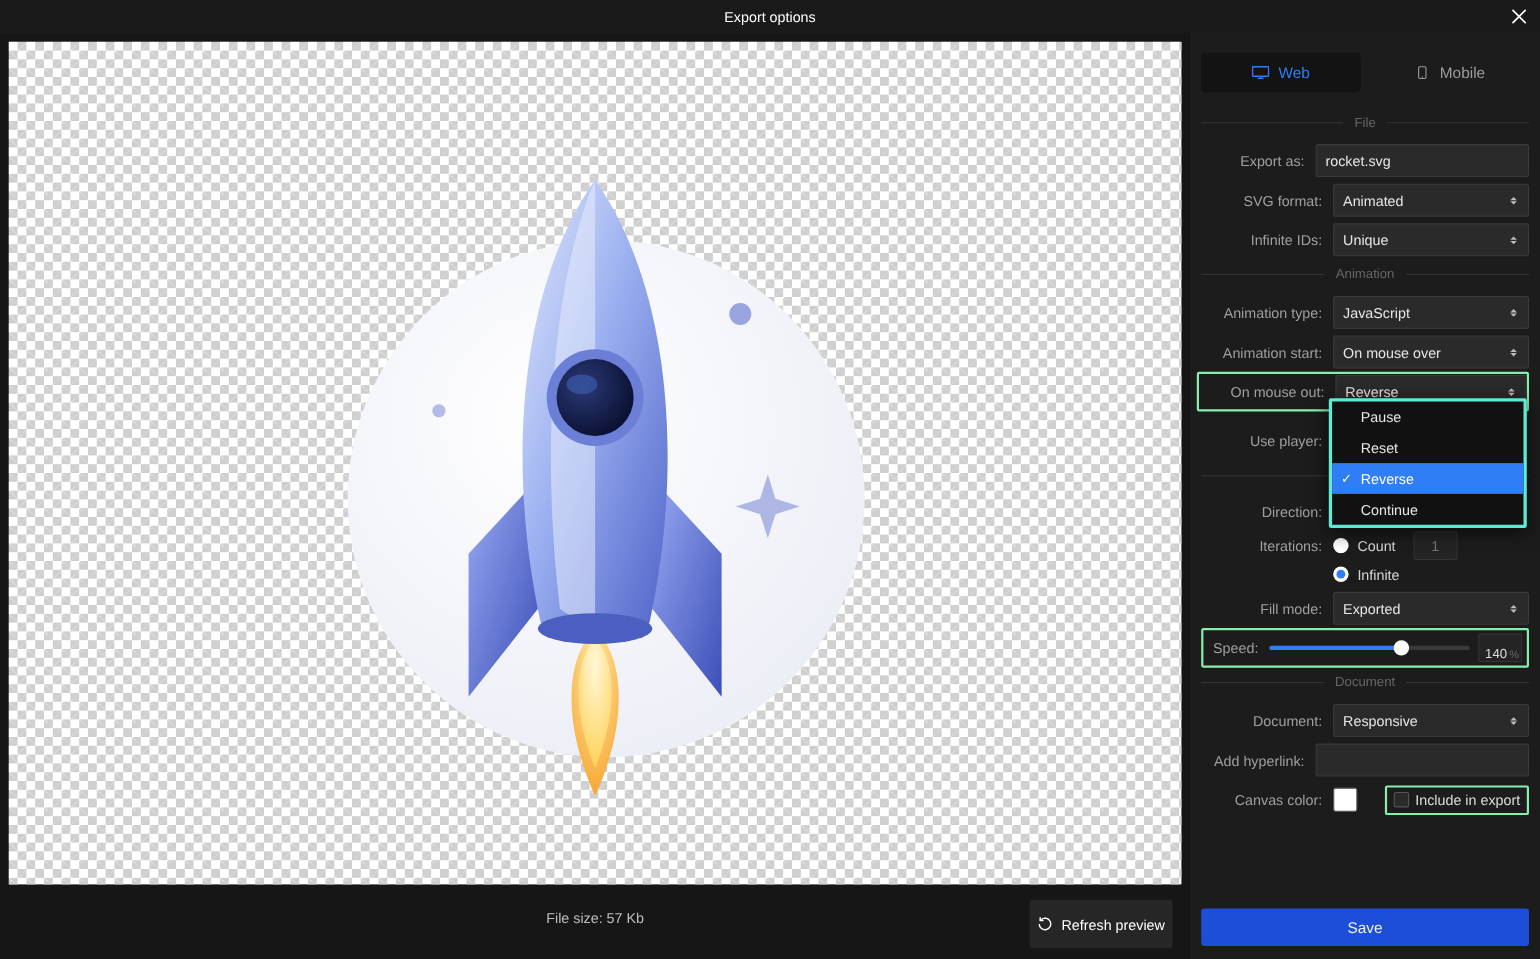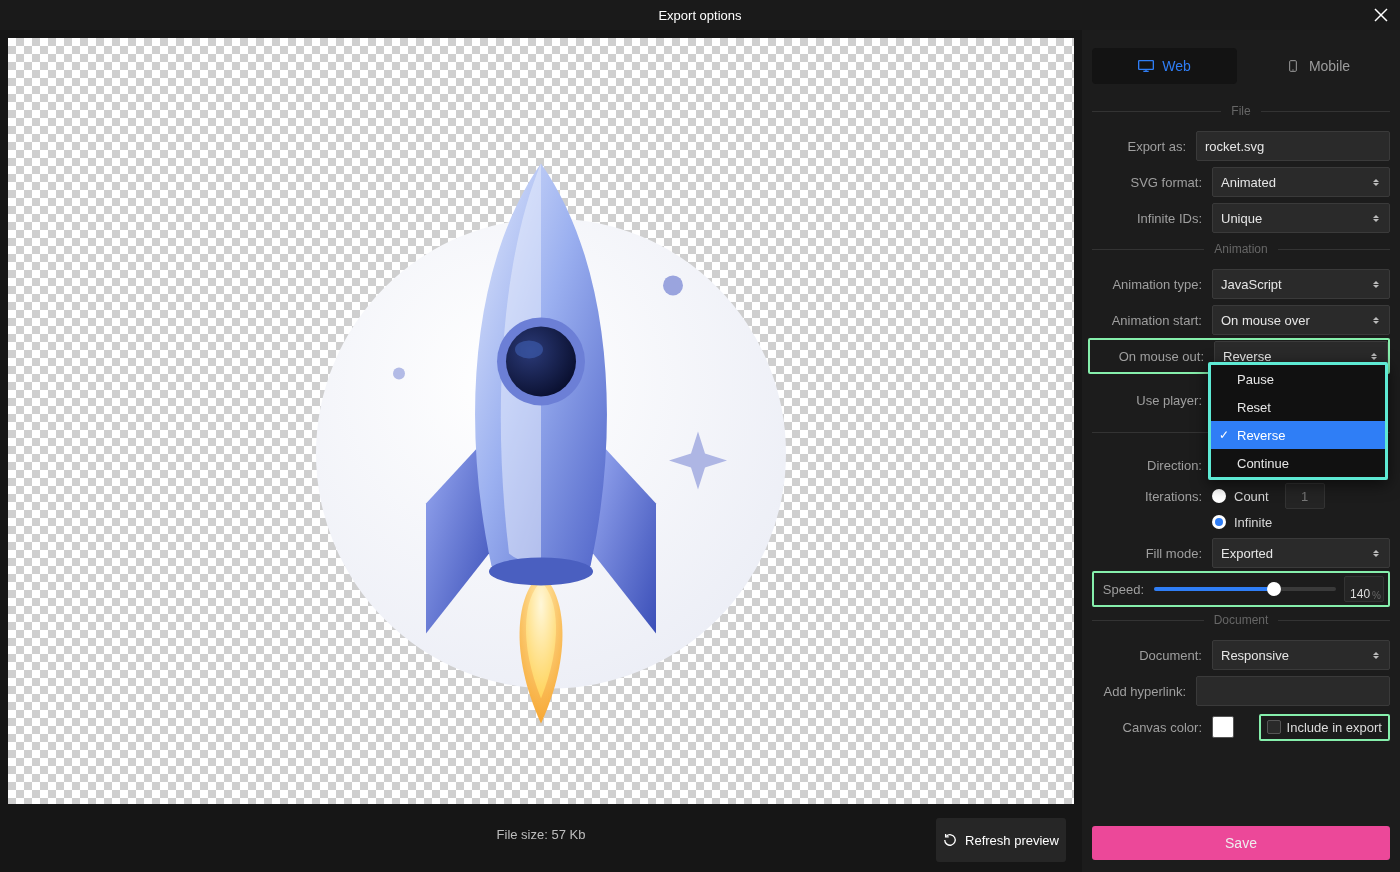--- a/index.html
+++ b/index.html
@@ -73,21 +73,21 @@
   .slider .thumb { position:absolute; top:50%; width:14px; height:14px; background:#fff; border-radius:50%; transform:translate(-50%,-50%); }
   .speedval { width:40px; height:26px; display:flex; align-items:flex-end; justify-content:flex-end; padding:0 2px; background:#242424; border:1px solid #333; font-size:12px; color:#ddd; border-radius:2px; }
   .speedval .pct { color:#666; font-size:10px; margin-left:2px; }
 
   .swatch { width:22px; height:22px; background:#fff; border:1px solid #555; border-radius:2px; cursor:pointer; }
   .checkbox { width:14px; height:14px; border:1px solid #555; background:#2a2a2a; border-radius:2px; margin-right:6px; }
   .include-wrap { margin-left:auto; display:flex; align-items:center; font-size:13px; color:#ddd; }
 
   .footer { margin-top:auto; display:flex; gap:10px; padding-top:10px; }
   .btn { flex:1; height:34px; border-radius:3px; display:flex; align-items:center; justify-content:center; font-size:14px; cursor:pointer; }
-  .btn.secondary { background:#ec4899; color:#eee; }
+  .btn.secondary { background:#1d4ed8; color:#eee; }
   .btn.primary { background:#2f7ef6; color:#fff; }
 
   
   .hl { border:2px solid #86efac; border-radius:2px; }
   .hl-row { margin-left:-4px; padding-left:4px; }
 
   
   .dropdown { position:absolute; background:#111; border-radius:2px; box-shadow:0 4px 16px rgba(0,0,0,.6); z-index:50; }
   .dropdown .opt { height:28px; display:flex; align-items:center; padding:0 12px 0 26px; font-size:13px; color:#e6e6e6; cursor:pointer; position:relative; }
   .dropdown .opt.sel { background:#2f7ef6; color:#fff; }

